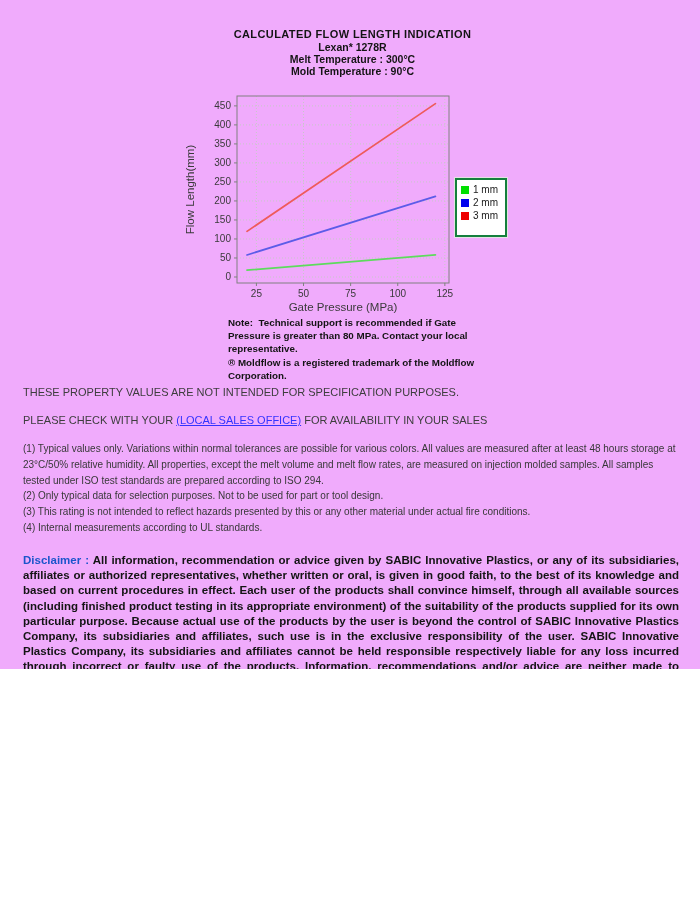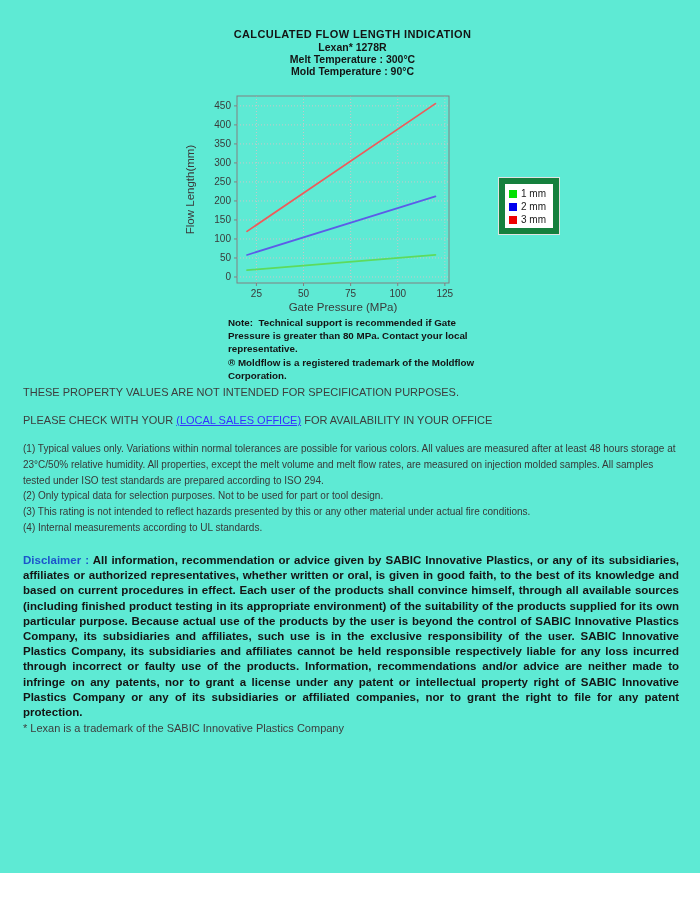--- a/index.html
+++ b/index.html
@@ -1,31 +1,31 @@
 <!DOCTYPE html>
 <html><head>
 <meta charset="utf-8">
 <style>
   * { margin:0; padding:0; box-sizing:border-box; }
   html,body { background:#ffffff; }
   .page {
-    position:relative; width:700px; height:873px; background:#5eead4;
+    position:relative; width:700px; height:669px; background:#f0abfc;
     font-family:"Liberation Sans", sans-serif; color:#333; overflow:hidden;
   }
   
   .chart-titles { position:absolute; left:180px; top:28px; width:345px; text-align:center;
     font-weight:bold; color:#141414; }
   .chart-titles .t1 { font-size:11px; line-height:13px; letter-spacing:0.4px; }
   .chart-titles .t2 { font-size:10.5px; line-height:12.2px; }
   
   .chart-svg { position:absolute; left:180px; top:94px; }
   .chart-svg text { font-family:"Liberation Sans", sans-serif; }
   
   .legend { position:absolute; left:455px; top:178px; background:#fff;
-    border:6px solid #15803d; box-shadow:0 0 0 1px #e2e2e2; padding:3px 7px 2px 4px;margin-left:44px; }
+    border:2px solid #15803d; box-shadow:0 0 0 1px #e2e2e2; padding:3px 7px 13px 4px; }
   .legend-row { display:flex; align-items:center; height:13px; }
   .legend-swatch { width:8px; height:8px; margin-right:4px; flex:0 0 auto; }
   .legend-label { font-size:10px; color:#1a1a1a; white-space:nowrap; }
   
   .chart-note { position:absolute; left:196px; top:316px; width:270px;
     font-size:9.8px; font-weight:bold; line-height:13.2px; color:#141414; }
   .chart-note div { white-space:pre;padding-left:32px; }
   
   .body-line { position:absolute; left:23px; width:660px; font-size:11px; color:#3d3d3d; }
   .caps-1 { top:386px; }
@@ -124,21 +124,21 @@
   <div class="chart-note">
     <div>Note:  Technical support is recommended if Gate</div>
     <div>Pressure is greater than 80 MPa. Contact your local</div>
     <div>representative.</div>
     <div>® Moldflow is a registered trademark of the Moldflow</div>
     <div>Corporation.</div>
   </div>
 
   <div class="body-line caps-1">THESE PROPERTY VALUES ARE NOT INTENDED FOR SPECIFICATION PURPOSES.</div>
 
-  <div class="body-line caps-2"><span>PLEASE CHECK WITH YOUR </span><a class="sales-link">(LOCAL SALES OFFICE)</a><span> FOR AVAILABILITY IN YOUR OFFICE</span></div>
+  <div class="body-line caps-2"><span>PLEASE CHECK WITH YOUR </span><a class="sales-link">(LOCAL SALES OFFICE)</a><span> FOR AVAILABILITY IN YOUR SALES</span></div>
 
   <div class="footnotes">
     <div>(1) Typical values only. Variations within normal tolerances are possible for various colors. All values are measured after at least 48 hours storage at 23°C/50% relative humidity. All properties, except the melt volume and melt flow rates, are measured on injection molded samples. All samples tested under ISO test standards are prepared according to ISO 294.</div>
     <div>(2) Only typical data for selection purposes. Not to be used for part or tool design.</div>
     <div>(3) This rating is not intended to reflect hazards presented by this or any other material under actual fire conditions.</div>
     <div>(4) Internal measurements according to UL standards.</div>
   </div>
 
   <div class="disclaimer"><span class="dlabel">Disclaimer :</span><span> All information, recommendation or advice given by SABIC Innovative Plastics, or any of its subsidiaries, affiliates or authorized representatives, whether written or oral, is given in good faith, to the best of its knowledge and based on current procedures in effect. Each user of the products shall convince himself, through all available sources (including finished product testing in its appropriate environment) of the suitability of the products supplied for its own particular purpose. Because actual use of the products by the user is beyond the control of SABIC Innovative Plastics Company, its subsidiaries and affiliates, such use is in the exclusive responsibility of the user. SABIC Innovative Plastics Company, its subsidiaries and affiliates cannot be held responsible respectively liable for any loss incurred through incorrect or faulty use of the products. Information, recommendations and/or advice are neither made to infringe on any patents, nor to grant a license under any patent or intellectual property right of SABIC Innovative Plastics Company or any of its subsidiaries or affiliated companies, nor to grant the right to file for any patent protection.</span></div>
 

